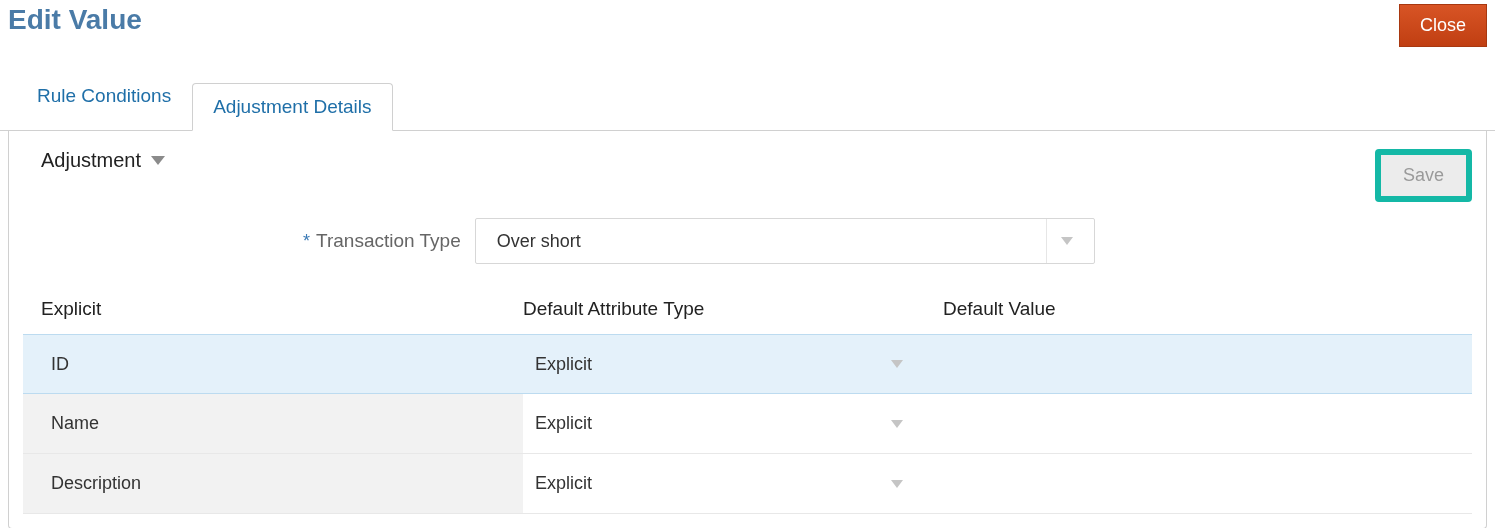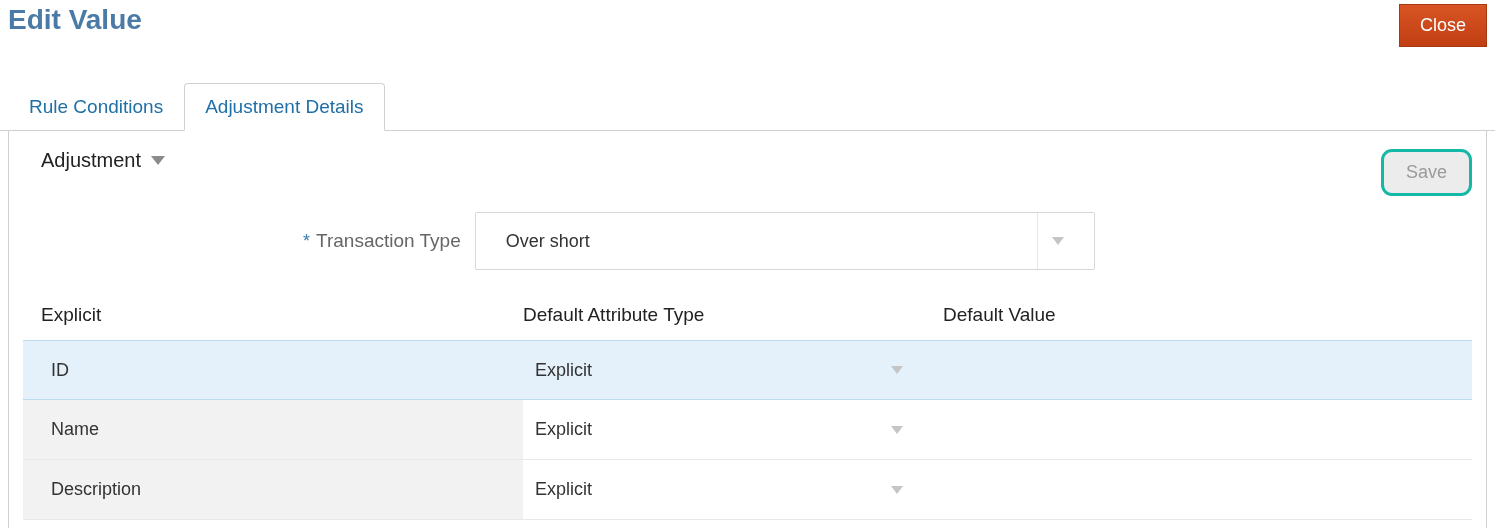--- a/index.html
+++ b/index.html
@@ -31,23 +31,22 @@
       color: #fff;
       border: 1px solid #a83810;
       border-radius: 0;
       padding: 10px 20px;
       font-size: 18px;
       cursor: pointer;
     }
     .tabs {
       display: flex;
       margin-top: 24px;
-      padding-left: 8px;
+      padding-left: 16px;
       border-bottom: 1px solid #d0d0d0;
-      align-items: flex-end;
     }
     .tab {
       padding: 12px 20px;
       color: #1f6fa8;
       font-size: 19px;
       cursor: pointer;
       border: 1px solid transparent;
       background: transparent;
       position: relative;
       bottom: -1px;
@@ -90,22 +89,22 @@
     }
     .triangle-down.small {
       border-left-width: 6px;
       border-right-width: 6px;
       border-top-width: 8px;
       border-top-color: #c5c5c5;
     }
     .save-btn {
       background: #ececec;
       color: #9a9a9a;
-      border: 3px solid #14b8a6;
-      border-radius: 11px;
+      border: 6px solid #14b8a6;
+      border-radius: 4px;
       padding: 10px 22px;
       font-size: 18px;
       cursor: not-allowed;
     }
     .form-row {
       display: flex;
       align-items: center;
       gap: 14px;
       padding: 4px 0 16px 0;
       margin-left: 280px;
@@ -118,22 +117,22 @@
     .field-label {
       color: #666;
       font-size: 19px;
     }
     .select-box {
       display: flex;
       align-items: center;
       justify-content: space-between;
       border: 1px solid #d7d7d7;
       border-radius: 2px;
-      height: 58px;
-      padding: 0 30px;
+      height: 46px;
+      padding: 0 21px;
       width: 620px;
       background: #fff;
       cursor: pointer;
     }
     .select-value {
       color: #333;
       font-size: 18px;
     }
     .select-caret {
       border-left: 1px solid #e6e6e6;

